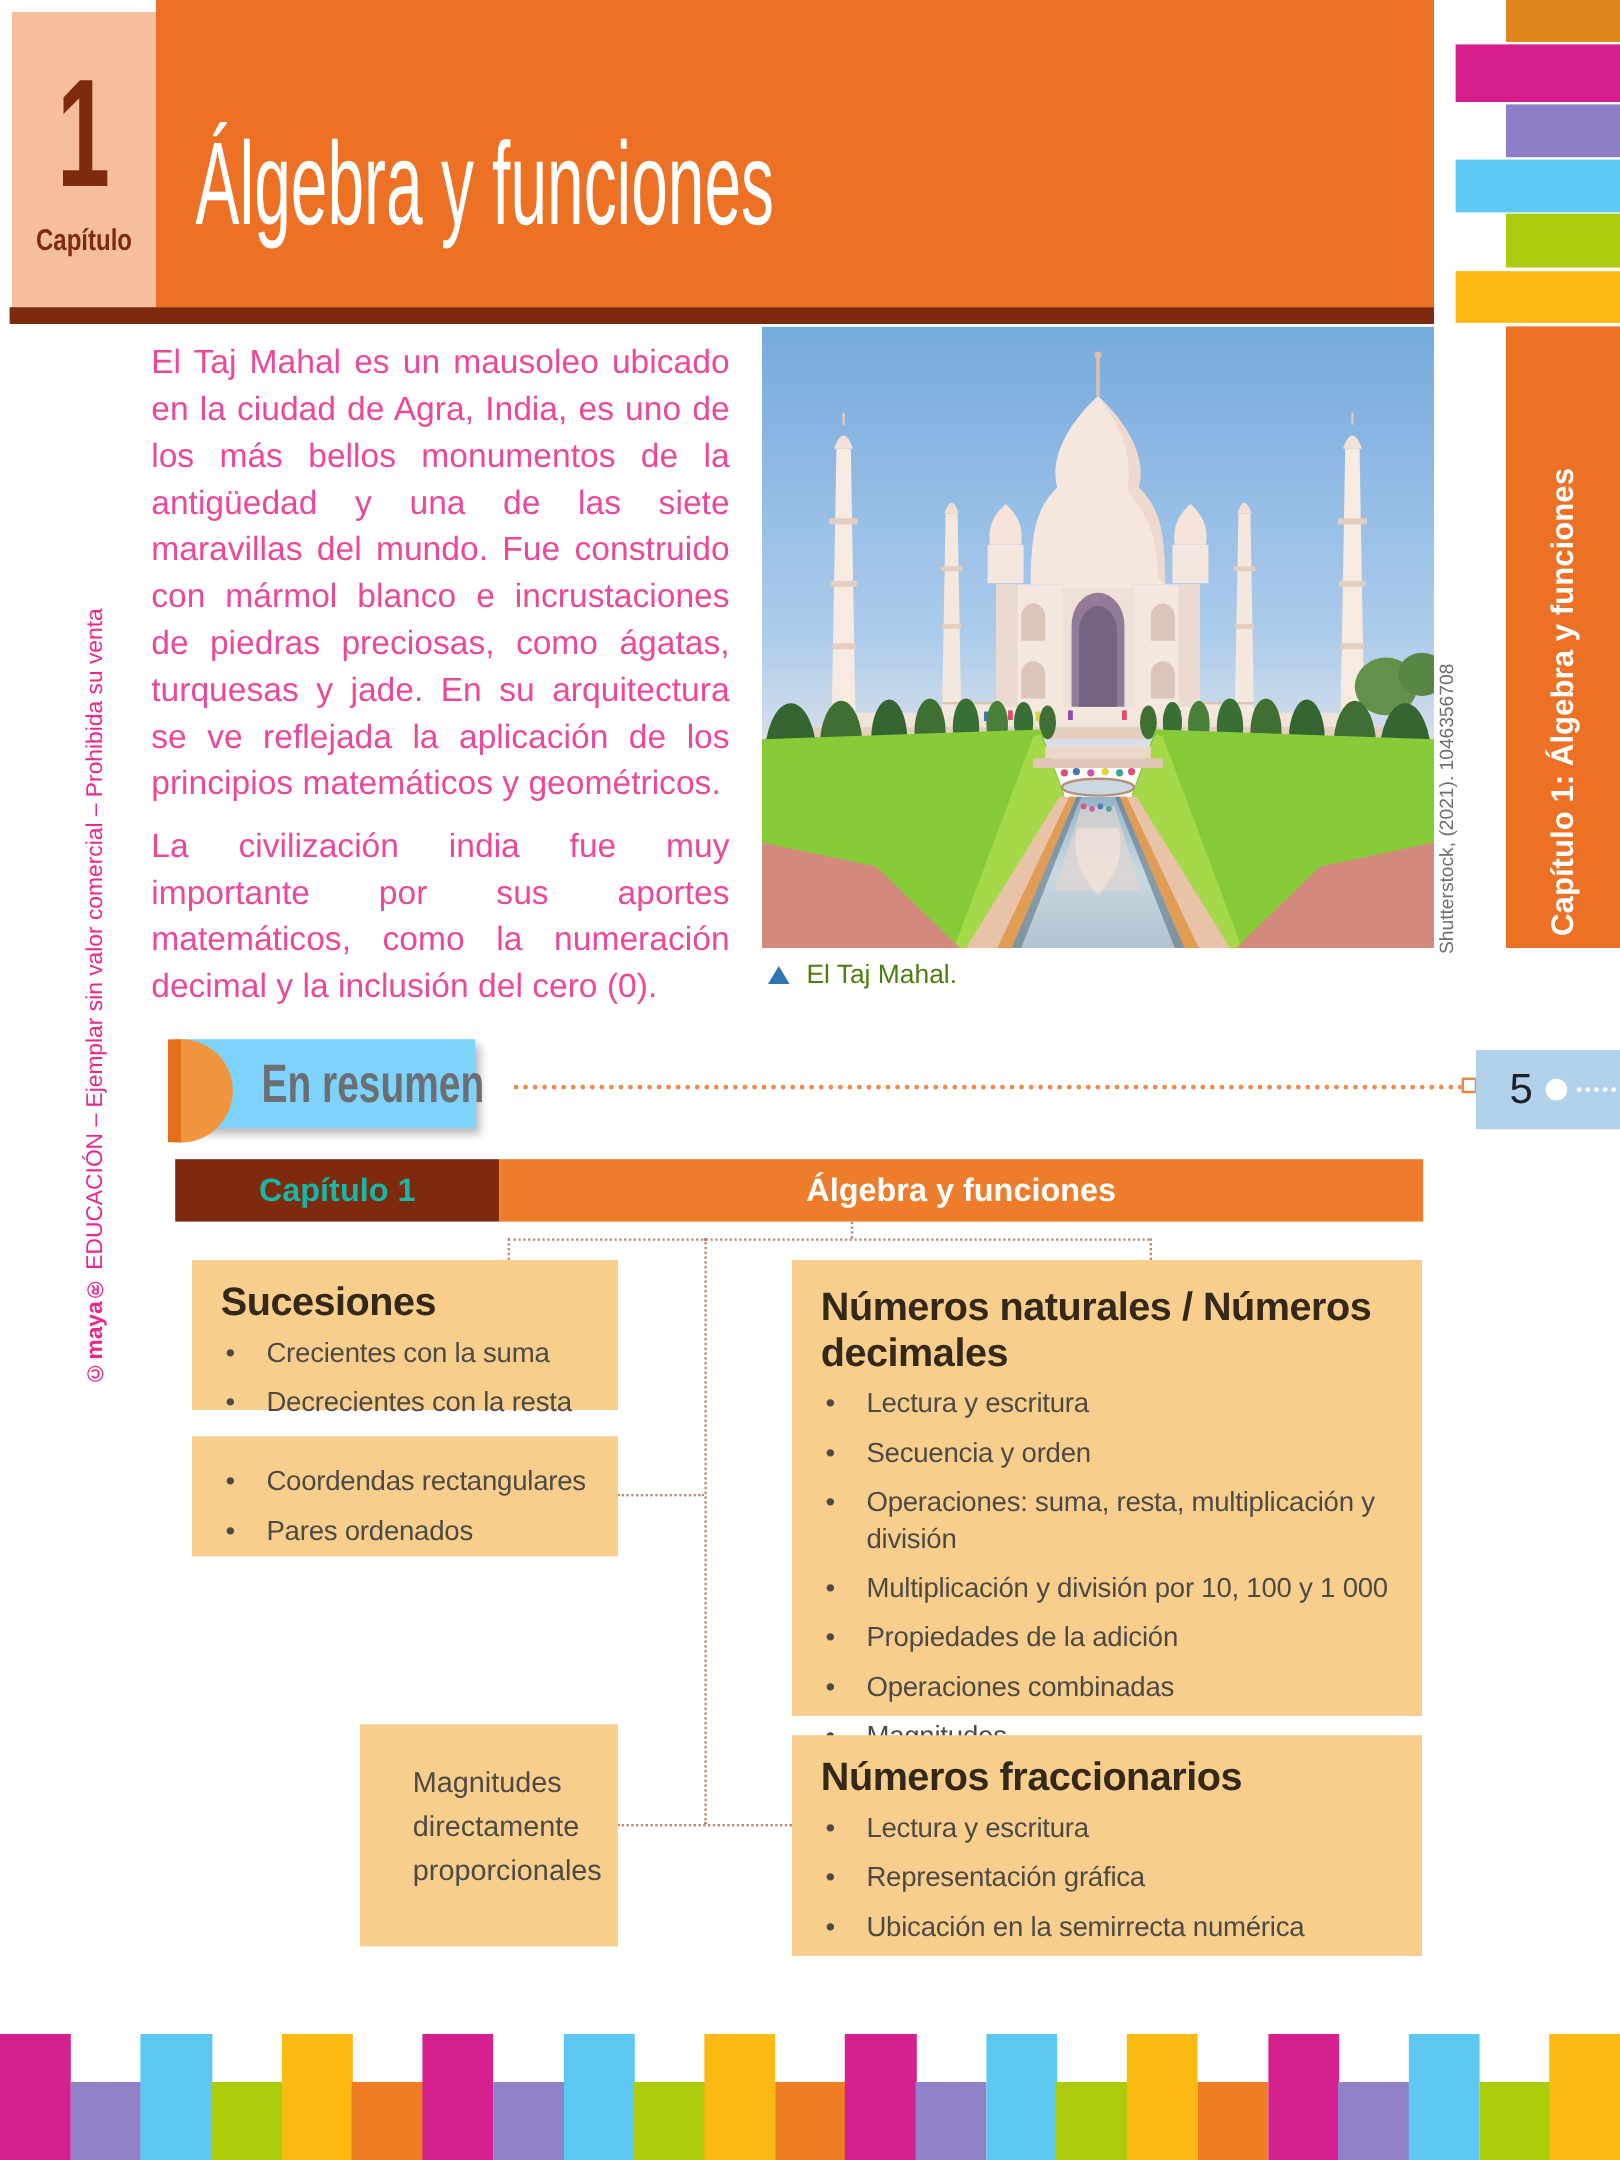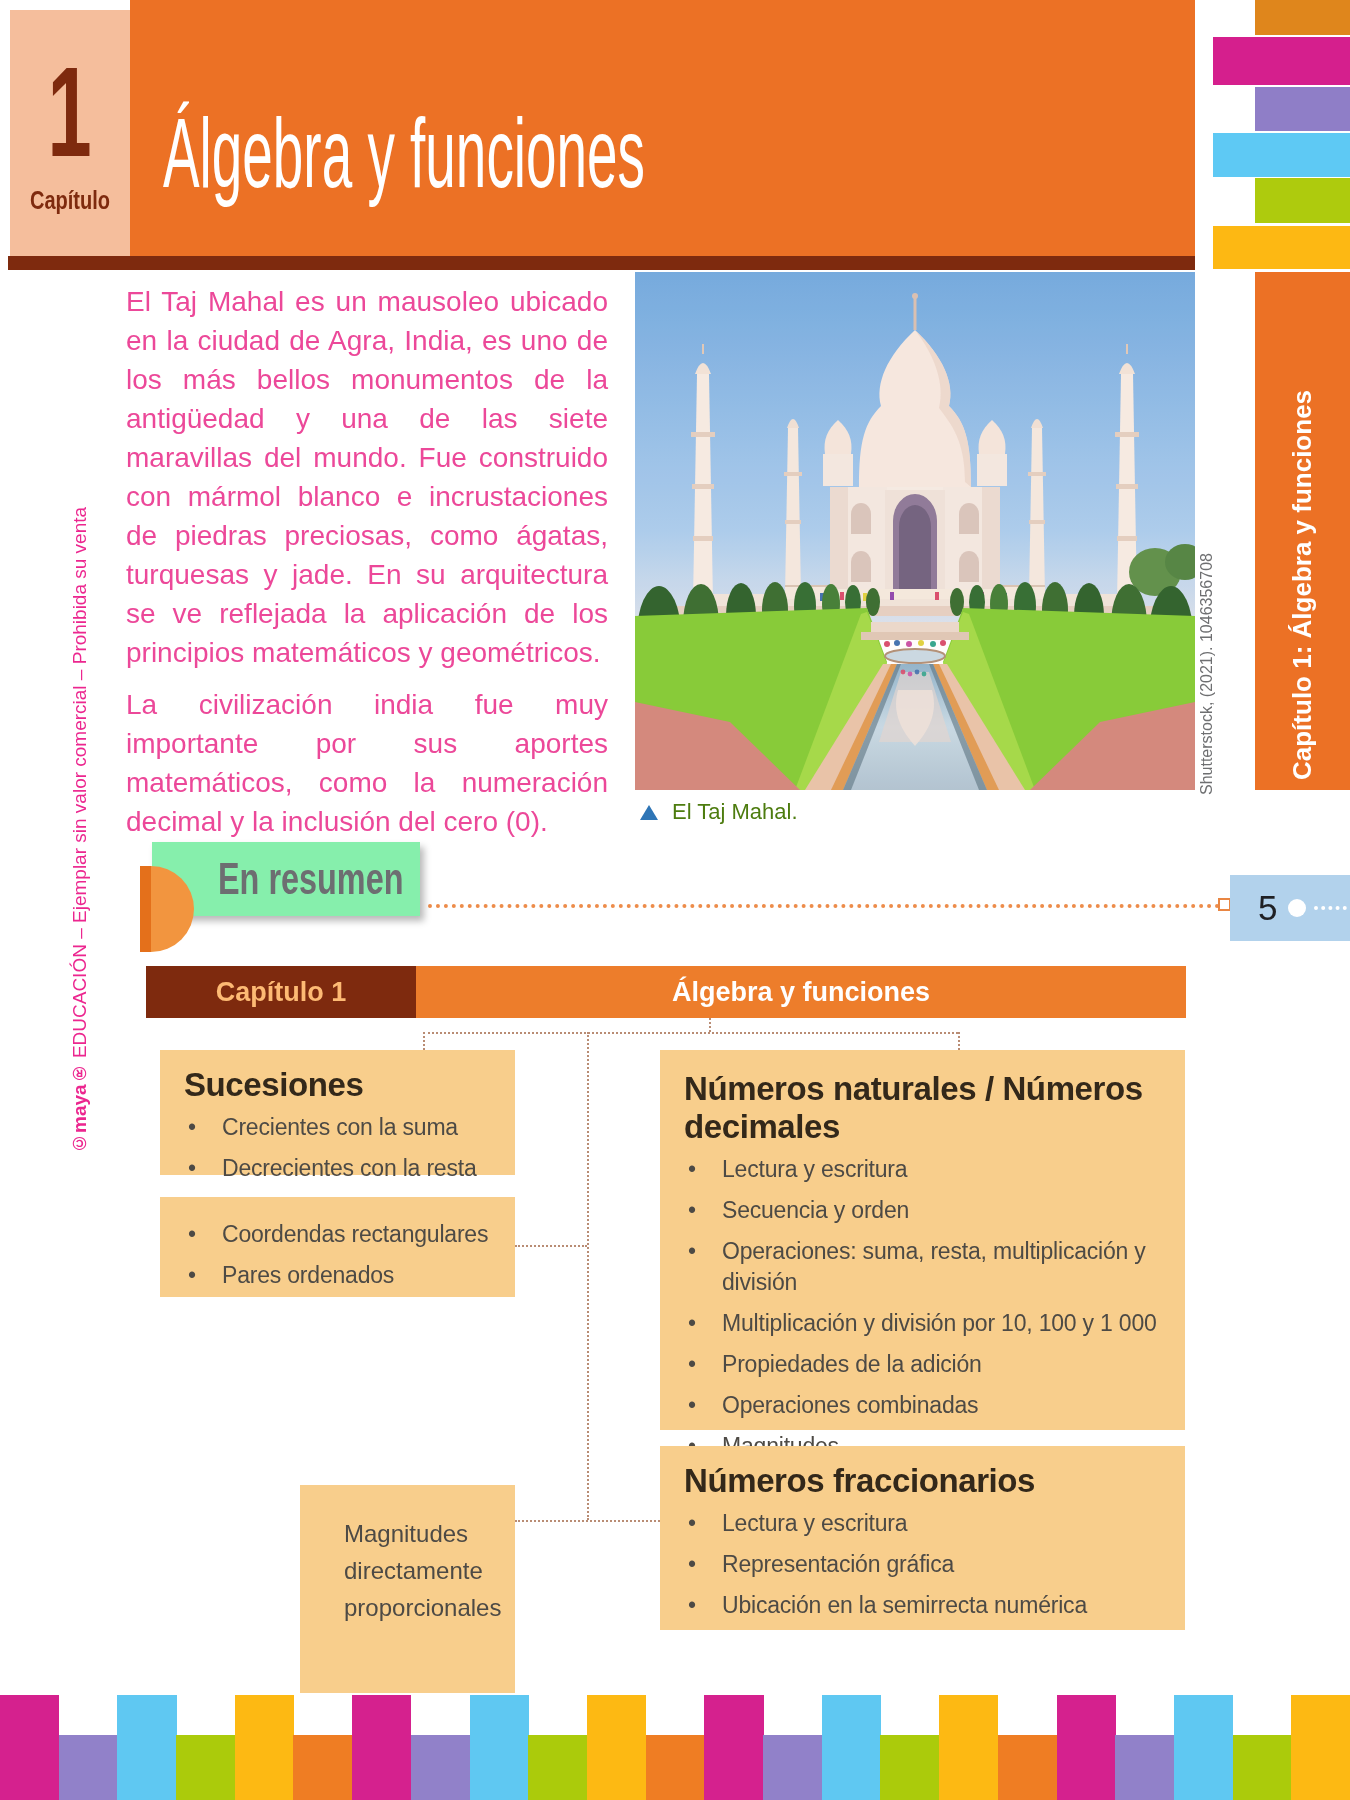--- a/index.html
+++ b/index.html
@@ -41,51 +41,51 @@
 
   
   .photo{position:absolute;left:635px;top:272px;width:560px;height:518px;overflow:hidden;}
   .caption{position:absolute;left:640px;top:799px;font-size:22px;color:#4d7c0f;display:flex;align-items:center;}
   .caption .tri{width:0;height:0;border-left:9px solid transparent;border-right:9px solid transparent;
                 border-bottom:15px solid #2E75B6;margin-right:14px;}
 
   
   .resume-d{position:absolute;left:140px;top:866px;width:54px;height:86px;background:#F2953F;
             border-left:11px solid #E4701B;border-radius:0 54px 54px 0;z-index:3;box-sizing:border-box;}
-  .resume-box{position:absolute;left:152px;top:842px;width:268px;height:74px;background:#86efac;
+  .resume-box{position:absolute;left:152px;top:866px;width:244px;height:74px;background:#7dd3fc;
               box-shadow:4px 5px 7px rgba(0,0,0,0.28);z-index:2;
               display:flex;align-items:center;justify-content:flex-start;padding-left:66px;box-sizing:border-box;}
   .resume-title{font-size:45px;color:#6D6E71;font-weight:bold;transform:scaleX(0.72);
                 transform-origin:0 50%;white-space:nowrap;}
   .resume-dots{position:absolute;left:428px;top:904px;width:792px;height:0;border-top:4px dotted #ED8C4A;}
   .resume-dots-end{position:absolute;left:1218px;top:898px;width:9px;height:9px;border:2px solid #E98643;background:#fff;}
 
   
   .page-badge{position:absolute;left:1230px;top:875px;width:120px;height:66px;background:#B2D2EC;}
   .page-num{position:absolute;left:28px;top:13px;font-size:35px;color:#1F2024;}
   .badge-dot{position:absolute;left:56px;top:24px;width:18px;height:18px;border-radius:50%;background:#ffffff;}
   .badge-dots{position:absolute;left:80px;top:32px;width:40px;border-top:4px dotted #ffffff;}
 
   
   .map-bar-left{position:absolute;left:146px;top:966px;width:270px;height:52px;background:#7E2A0E;
-                display:flex;align-items:center;justify-content:center;color:#fdba74;font-weight:bold;font-size:27px;}
+                display:flex;align-items:center;justify-content:center;color:#14b8a6;font-weight:bold;font-size:27px;}
   .map-bar-right{position:absolute;left:416px;top:966px;width:770px;height:52px;background:#ED7D2B;
                  display:flex;align-items:center;justify-content:center;color:#fff;font-weight:bold;font-size:27px;}
   .conn{position:absolute;}
   .conn.h{border-top:2px dotted #B98C74;height:0;}
   .conn.v{border-left:2px dotted #B98C74;width:0;}
 
   .tanbox{position:absolute;background:#F8CE8C;color:#4D4A45;box-sizing:border-box;}
   .tanbox h3{margin:0 0 8px 0;color:#33281A;font-size:33px;font-weight:bold;letter-spacing:-0.4px;}
   .tanbox ul{list-style:none;margin:0;padding:0;}
   .tanbox li{display:flex;font-size:23px;line-height:1.35;letter-spacing:-0.2px;margin-bottom:10px;}
   .tanbox li .b{width:34px;flex:0 0 34px;text-align:left;padding-left:4px;}
   .box-sucesiones{left:160px;top:1050px;width:355px;height:125px;padding:16px 16px 0 24px;}
   .box-coordenadas{left:160px;top:1197px;width:355px;height:100px;padding:22px 16px 0 24px;}
-  .box-magnitudes{left:300px;top:1437px;width:215px;height:208px;padding:30px 10px 0 44px;font-size:24px;line-height:1.55;margin-top:48px;}
+  .box-magnitudes{left:300px;top:1437px;width:215px;height:185px;padding:30px 10px 0 44px;font-size:24px;line-height:1.55;}
   .box-naturales{left:660px;top:1050px;width:525px;height:380px;padding:20px 12px 0 24px;}
   .box-fraccionarios{left:660px;top:1446px;width:525px;height:184px;padding:16px 0 0 24px;}
 
   
   .stripe{position:absolute;}
 </style>
 </head>
 <body>
 
 <div class="page">

